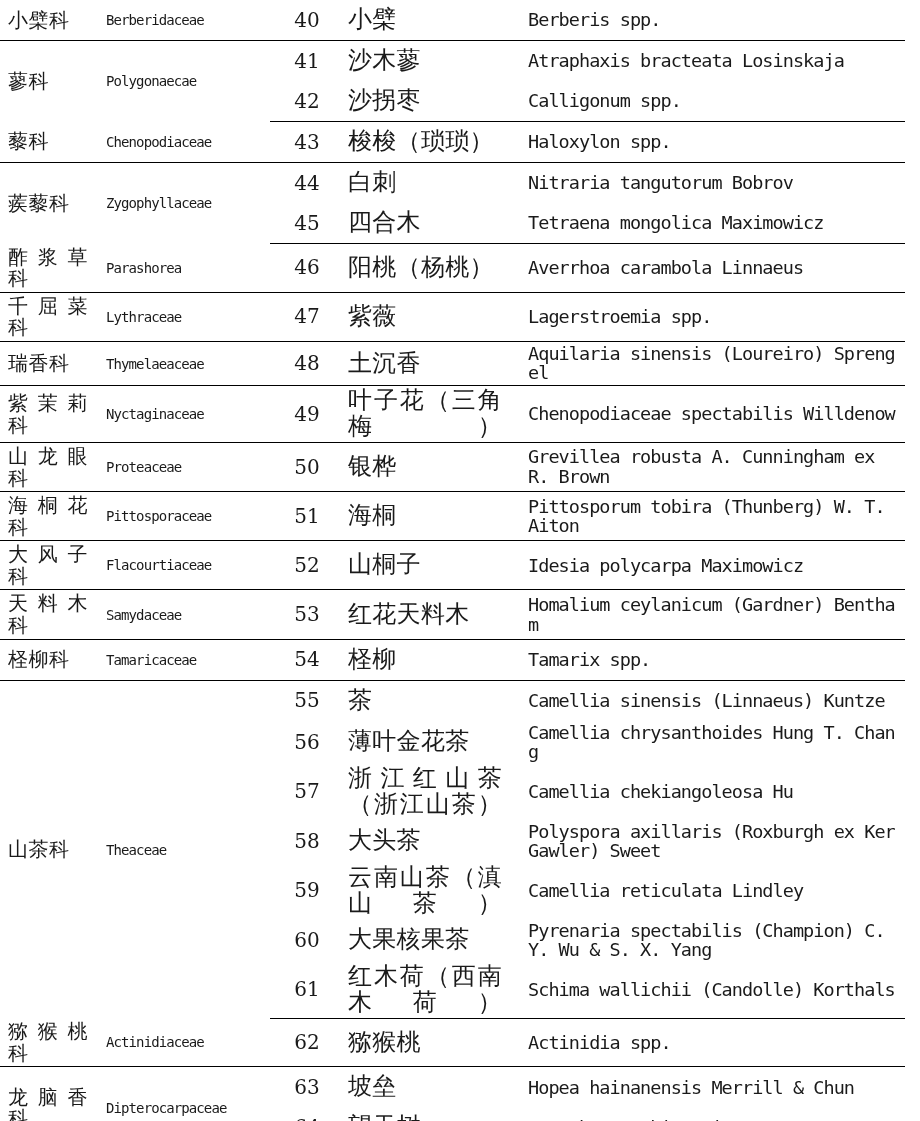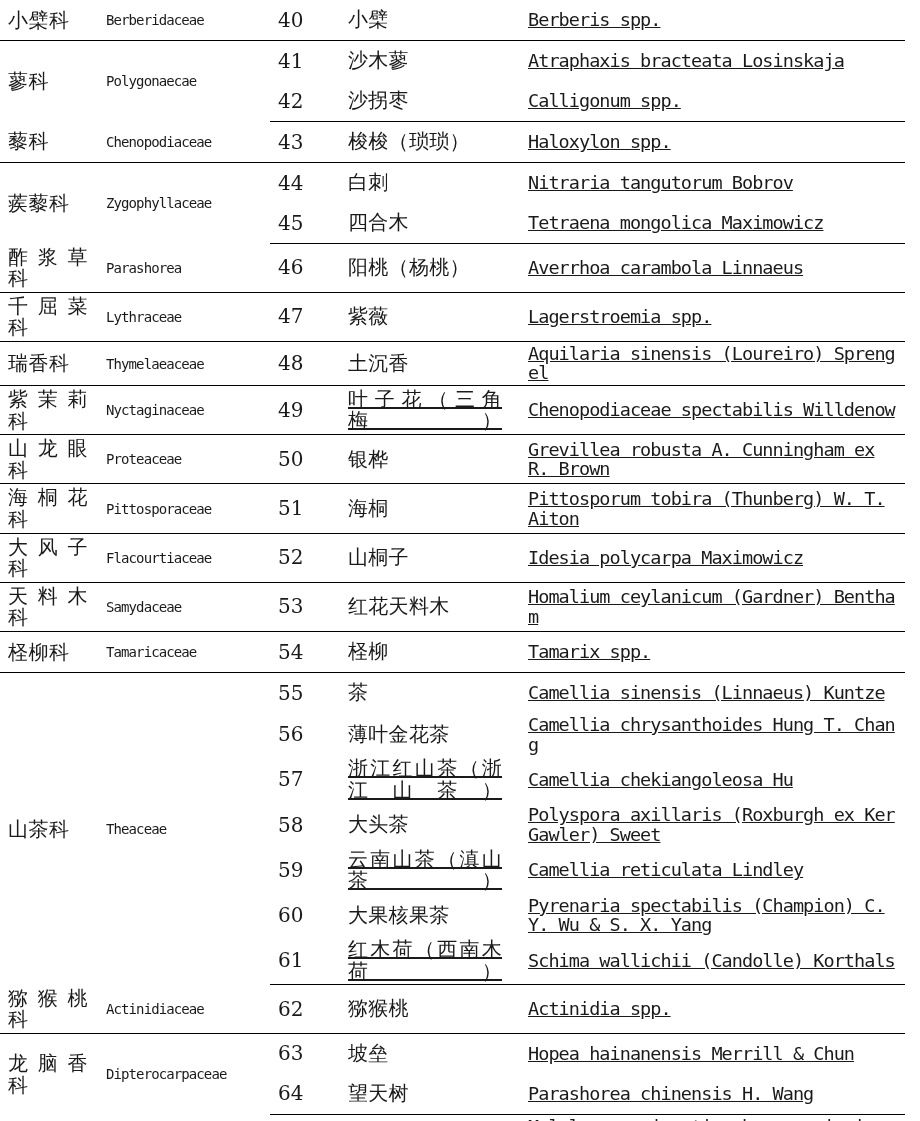--- a/index.html
+++ b/index.html
@@ -74,49 +74,47 @@
     word-break: break-all;
     overflow-wrap: anywhere;
     padding-left: 6px;
     padding-right: 4px;
   }
 
   .num {
     font-family: "DejaVu Serif", "Liberation Serif", serif;
     font-size: 20px;
     line-height: 1.15;
-    text-align: left;
+    text-align: center;
     padding-left: 8px;
   }
 
   .sp-cn {
     font-family: "DejaVu Serif", "Liberation Serif", serif;
-    font-size: 20px;
+    font-size: 24px;
     line-height: 1.08;
     letter-spacing: 0.3px;
     padding-left: 8px;
     padding-right: 6px;
   }
   .sp-cn.wrap2 {
     text-align: justify;
     text-align-last: justify;
     padding-right: 18px;
-    text-decoration: underline;
   }
 
   .sp-la {
     font-family: "DejaVu Sans Mono", "Liberation Mono", monospace;
     font-size: 18.5px;
     line-height: 1.06;
     letter-spacing: -0.95px;
     word-break: break-all;
     overflow-wrap: anywhere;
     padding-left: 8px;
     padding-right: 2px;
-    text-decoration: underline;
   }
 
   
   tr.sub td { border-bottom: 0; }
 
   
   tr.group-end td { border-bottom: 1.6px solid #000; }
 
   
   td.group-cell { vertical-align: top; }

